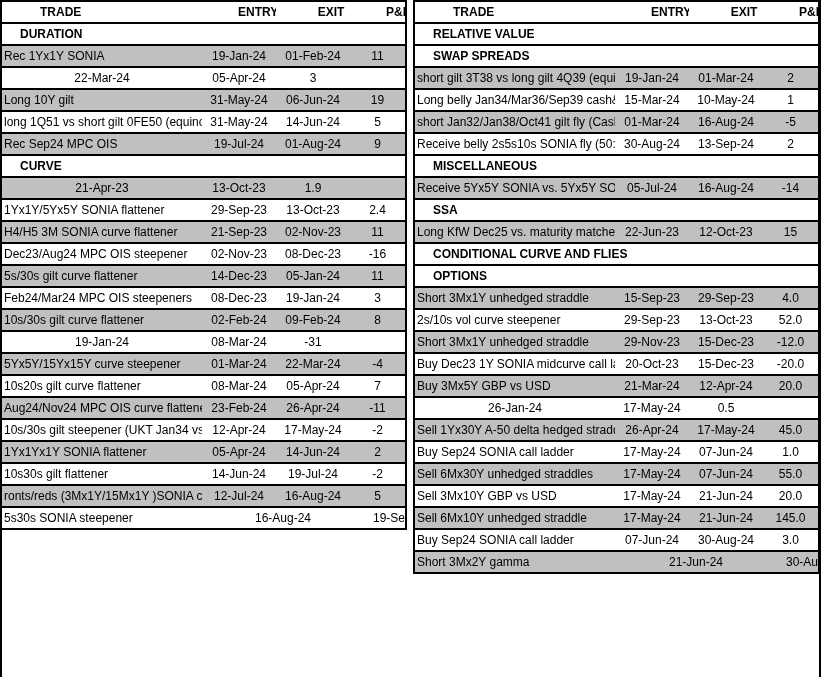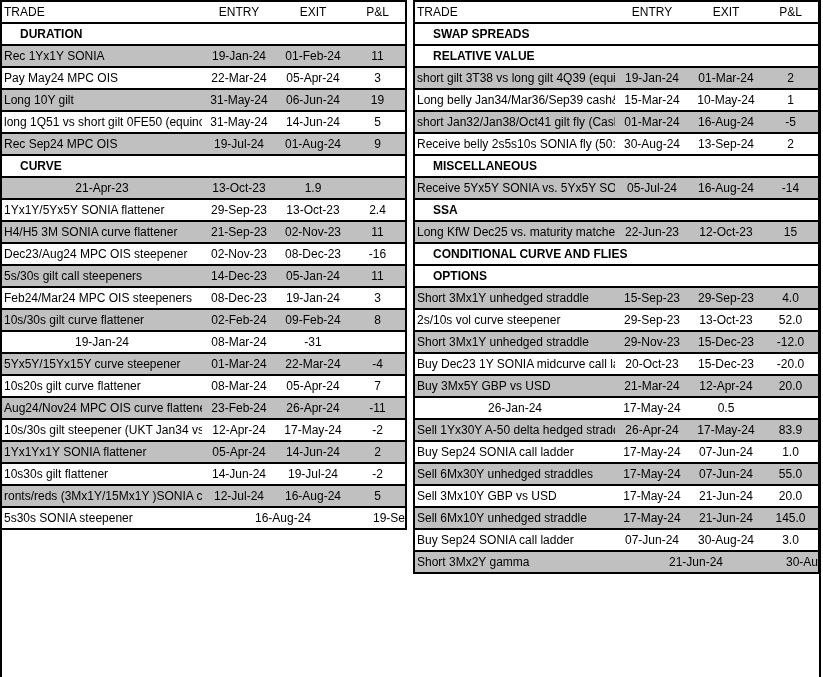--- a/index.html
+++ b/index.html
@@ -10,21 +10,21 @@
   .edge-line.right{left:819px;}
   .trade-table{position:absolute;top:0;border:2px solid #000;background:#fff;
                width:403px;}
   #table-left{left:0;}
   #table-right{left:413px;}
   .row{display:grid;grid-template-columns:200px 74px 74px 1fr;
        height:20px;line-height:20px;border-bottom:2px solid #000;
        font-size:12px;background:#fff;overflow:hidden;}
   .row:last-child{border-bottom:none;gap:44px;}
   .row.shaded{background:#c0c0c0;}
-  .row.header .cell, .row.section .cell{font-weight:normal;}
+  .row.header .cell, .row.section .cell{font-weight:bold;margin-left:36px;}
   .cell{overflow:hidden;white-space:nowrap;}
   .c-trade{padding-left:2px;text-align:left;}
   .c-entry,.c-exit,.c-pnl{text-align:center;}
   .section-cell{grid-column:1 / -1;padding-left:18px;font-weight:bold;
                 white-space:nowrap;overflow:hidden;}
 </style>
 </head>
 <body>
 
 <div class="edge-line left"></div>
@@ -40,21 +40,20 @@
     <div class="row section">
       <div class="section-cell">DURATION</div>
     </div>
     <div class="row shaded">
       <div class="cell c-trade">Rec 1Yx1Y SONIA</div>
       <div class="cell c-entry">19-Jan-24</div>
       <div class="cell c-exit">01-Feb-24</div>
       <div class="cell c-pnl">11</div>
     </div>
     <div class="row">
-      <div class="cell c-trade">Pay May24 MPC OIS</div>
       <div class="cell c-entry">22-Mar-24</div>
       <div class="cell c-exit">05-Apr-24</div>
       <div class="cell c-pnl">3</div>
     </div>
     <div class="row shaded">
       <div class="cell c-trade">Long 10Y gilt</div>
       <div class="cell c-entry">31-May-24</div>
       <div class="cell c-exit">06-Jun-24</div>
       <div class="cell c-pnl">19</div>
     </div>
@@ -90,21 +89,21 @@
       <div class="cell c-exit">02-Nov-23</div>
       <div class="cell c-pnl">11</div>
     </div>
     <div class="row">
       <div class="cell c-trade">Dec23/Aug24 MPC OIS steepener</div>
       <div class="cell c-entry">02-Nov-23</div>
       <div class="cell c-exit">08-Dec-23</div>
       <div class="cell c-pnl">-16</div>
     </div>
     <div class="row shaded">
-      <div class="cell c-trade">5s/30s gilt call steepeners</div>
+      <div class="cell c-trade">5s/30s gilt curve flattener</div>
       <div class="cell c-entry">14-Dec-23</div>
       <div class="cell c-exit">05-Jan-24</div>
       <div class="cell c-pnl">11</div>
     </div>
     <div class="row">
       <div class="cell c-trade">Feb24/Mar24 MPC OIS steepeners</div>
       <div class="cell c-entry">08-Dec-23</div>
       <div class="cell c-exit">19-Jan-24</div>
       <div class="cell c-pnl">3</div>
     </div>
@@ -170,24 +169,24 @@
   </div>
 
 <div id="table-right" class="trade-table">
     <div class="row header">
       <div class="cell c-trade">TRADE</div>
       <div class="cell c-entry">ENTRY</div>
       <div class="cell c-exit">EXIT</div>
       <div class="cell c-pnl">P&amp;L</div>
     </div>
     <div class="row section">
+      <div class="section-cell">RELATIVE VALUE</div>
+    </div>
+    <div class="row section">
       <div class="section-cell">SWAP SPREADS</div>
-    </div>
-    <div class="row section">
-      <div class="section-cell">RELATIVE VALUE</div>
     </div>
     <div class="row shaded">
       <div class="cell c-trade">short gilt 3T38 vs long gilt 4Q39 (equino</div>
       <div class="cell c-entry">19-Jan-24</div>
       <div class="cell c-exit">01-Mar-24</div>
       <div class="cell c-pnl">2</div>
     </div>
     <div class="row">
       <div class="cell c-trade">Long belly Jan34/Mar36/Sep39 cash&amp;deriv</div>
       <div class="cell c-entry">15-Mar-24</div>
@@ -262,21 +261,21 @@
     </div>
     <div class="row">
       <div class="cell c-entry">26-Jan-24</div>
       <div class="cell c-exit">17-May-24</div>
       <div class="cell c-pnl">0.5</div>
     </div>
     <div class="row shaded">
       <div class="cell c-trade">Sell 1Yx30Y A-50 delta hedged straddle</div>
       <div class="cell c-entry">26-Apr-24</div>
       <div class="cell c-exit">17-May-24</div>
-      <div class="cell c-pnl">83.9</div>
+      <div class="cell c-pnl">45.0</div>
     </div>
     <div class="row">
       <div class="cell c-trade">Buy Sep24 SONIA call ladder</div>
       <div class="cell c-entry">17-May-24</div>
       <div class="cell c-exit">07-Jun-24</div>
       <div class="cell c-pnl">1.0</div>
     </div>
     <div class="row shaded">
       <div class="cell c-trade">Sell 6Mx30Y unhedged straddles</div>
       <div class="cell c-entry">17-May-24</div>

